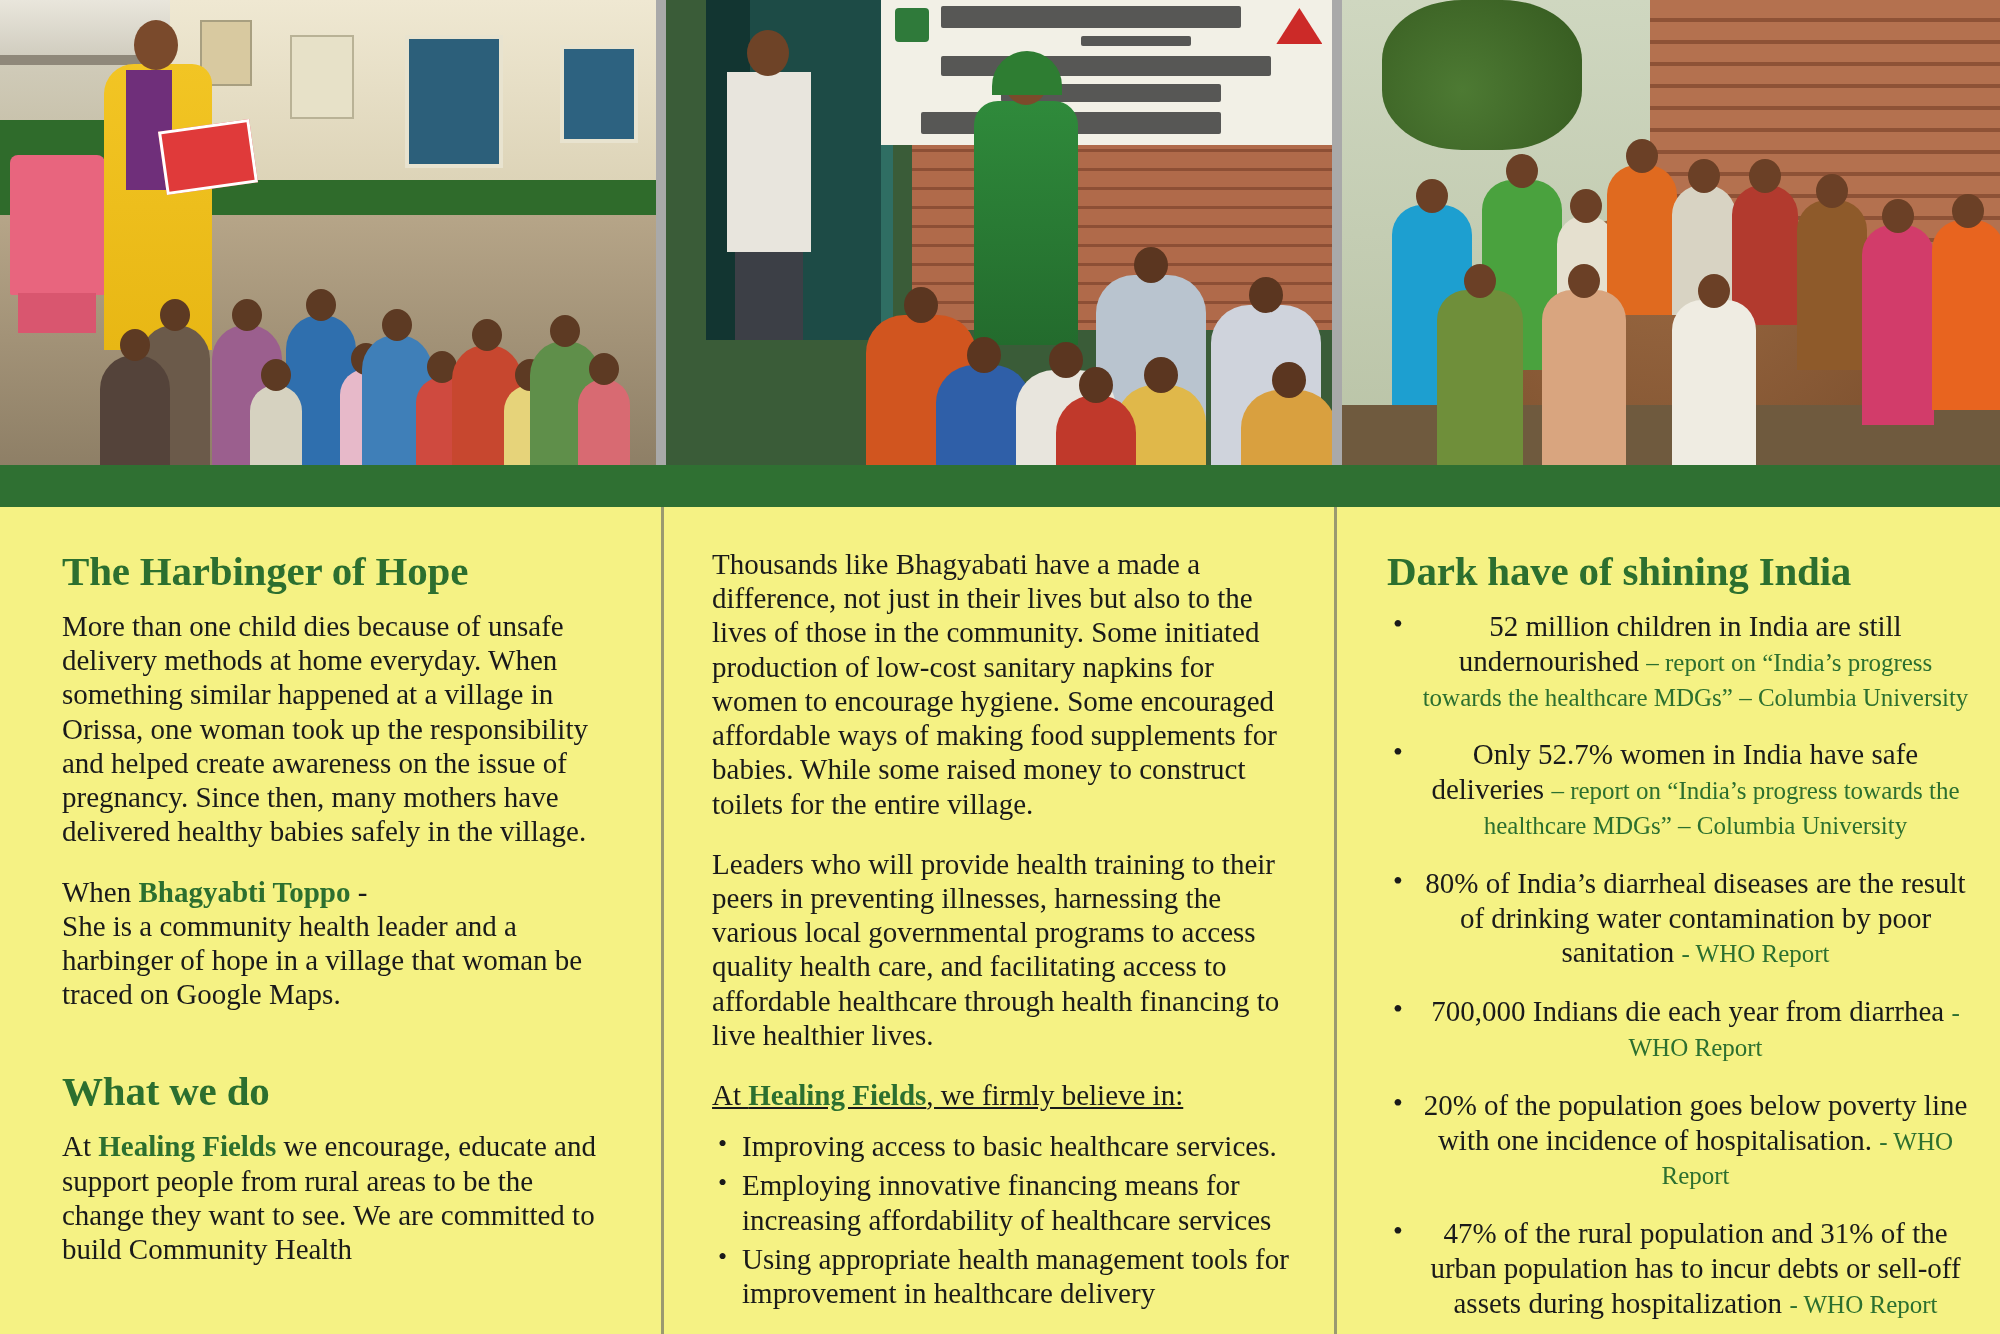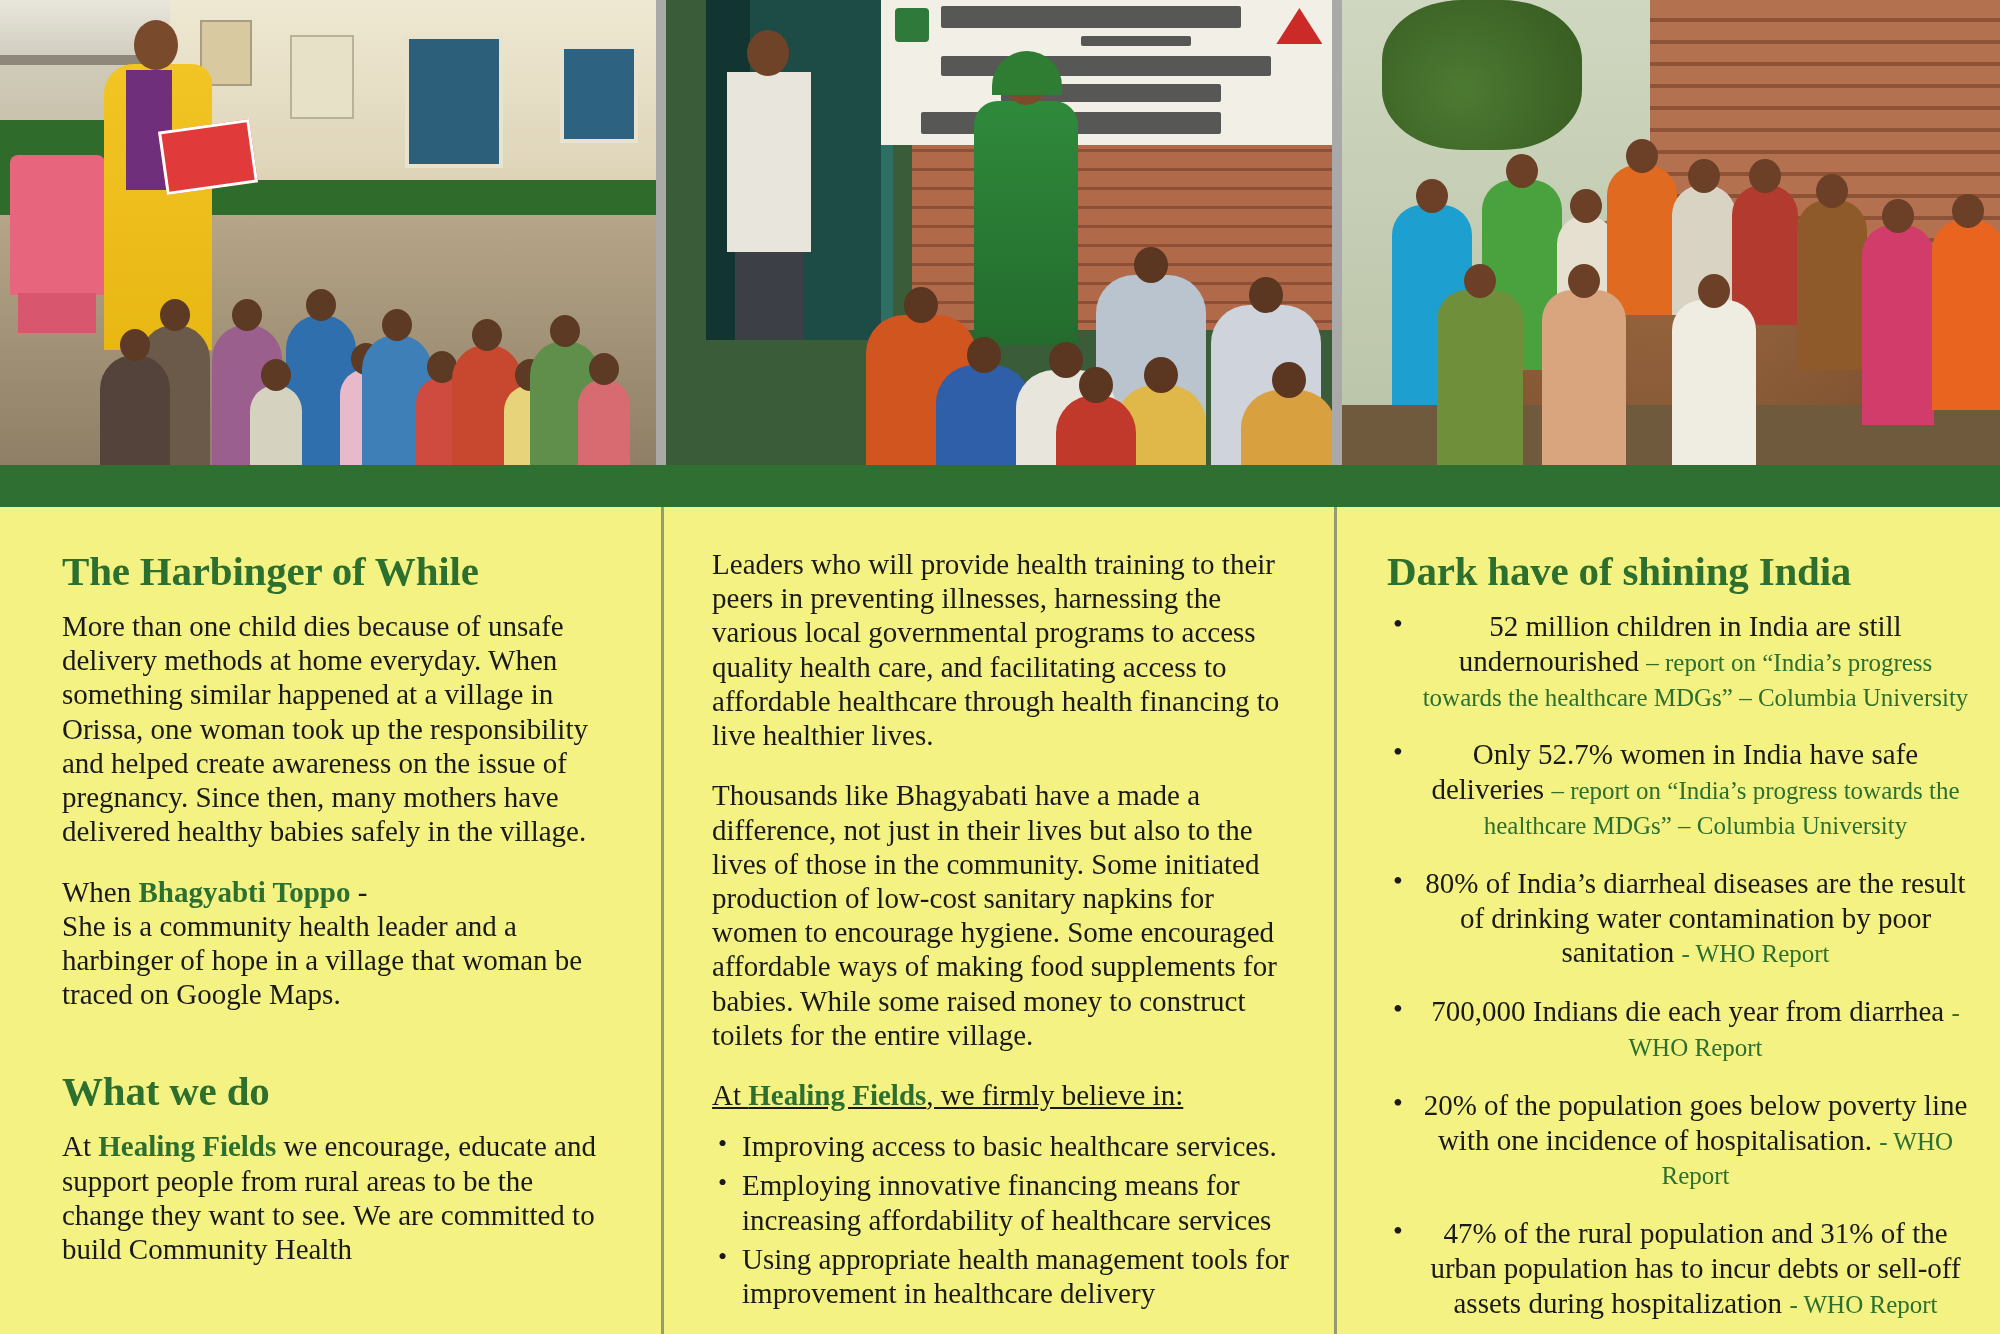--- a/index.html
+++ b/index.html
@@ -409,32 +409,32 @@
       <div class="kid" style="left:330px;bottom:0;width:84px;height:165px;background:#efece2;"></div>
     </div>
 
   </div>
 
   <div class="green-bar"></div>
 
   <div class="columns">
 
     <div class="col col1">
-      <h2 class="title">The Harbinger of While</h2>
+      <h2 class="title">The Harbinger of Hope</h2>
       <p class="body">More than one child dies because of unsafe delivery methods at home everyday. When something similar happened at a village in Orissa, one woman took up the responsibility and helped create awareness on the issue of pregnancy. Since then, many mothers have delivered healthy babies safely in the village.</p>
       <p class="body"><span>When </span><span class="gname">Bhagyabti Toppo</span><span> -</span><br><span>She is a community health leader and a harbinger of hope in a village that woman be traced on Google Maps.</span></p>
       <h2 class="title second">What we do</h2>
       <p class="body"><span>At </span><span class="gname">Healing Fields</span><span> we encourage, educate and support people from rural areas to be the change they want to see. We are committed to build Community Health</span></p>
     </div>
 
     <div class="v-sep"></div>
 
     <div class="col col2">
+      <p class="body">Thousands like Bhagyabati have a made a difference, not just in their lives but also to the lives of those in the community. Some initiated production of low-cost sanitary napkins for women to encourage hygiene. Some encouraged affordable ways of making food supplements for babies. While some raised money to construct toilets for the entire village.</p>
       <p class="body">Leaders who will provide health training to their peers in preventing illnesses, harnessing the various local governmental programs to access quality health care, and facilitating access to affordable healthcare through health financing to live healthier lives.</p>
-      <p class="body">Thousands like Bhagyabati have a made a difference, not just in their lives but also to the lives of those in the community. Some initiated production of low-cost sanitary napkins for women to encourage hygiene. Some encouraged affordable ways of making food supplements for babies. While some raised money to construct toilets for the entire village.</p>
       <p class="body" style="margin-bottom:17px;text-decoration:underline;"><span>At </span><span class="gname">Healing Fields</span><span>, we firmly believe in:</span></p>
       <ul class="believe">
         <li>Improving access to basic healthcare services.</li>
         <li>Employing innovative financing means for increasing affordability of healthcare services</li>
         <li>Using appropriate health management tools for improvement in healthcare delivery</li>
       </ul>
     </div>
 
     <div class="v-sep"></div>
 

